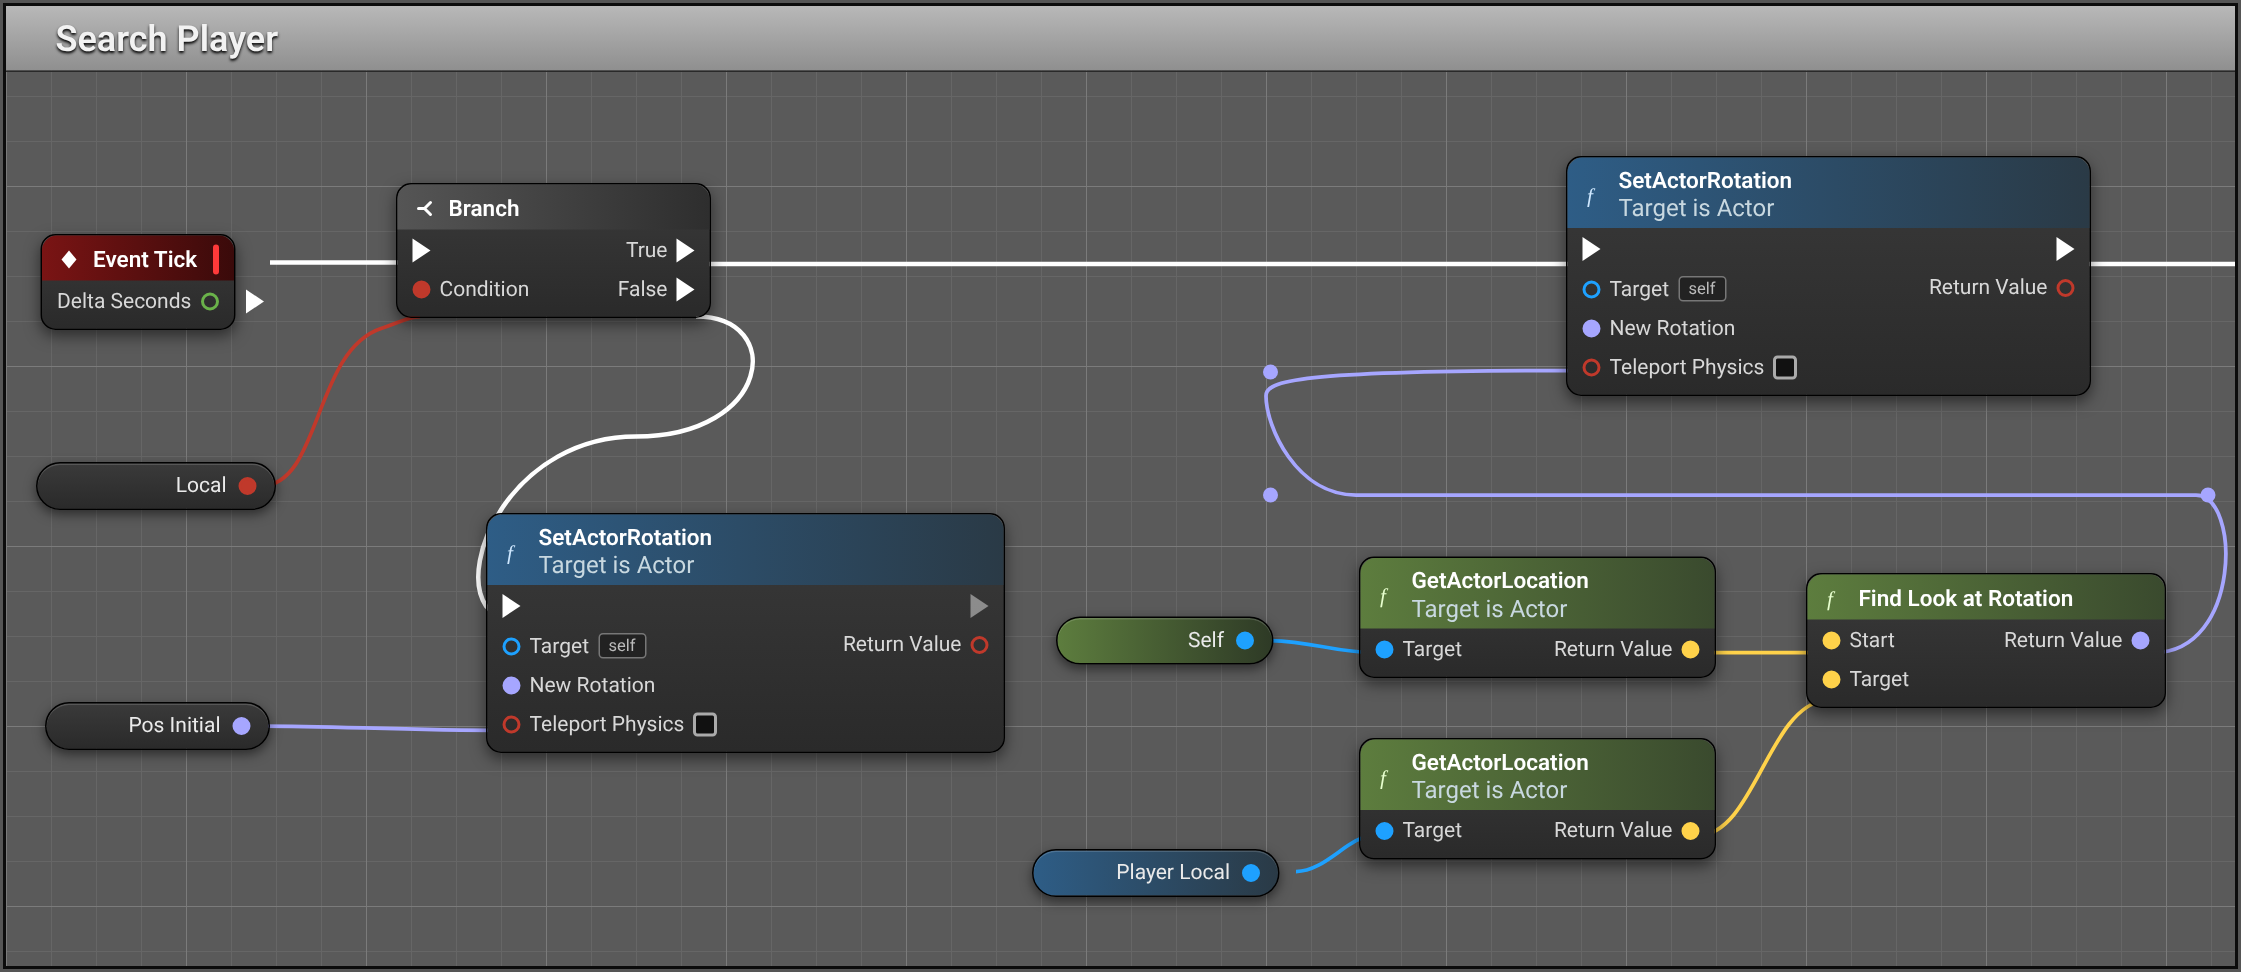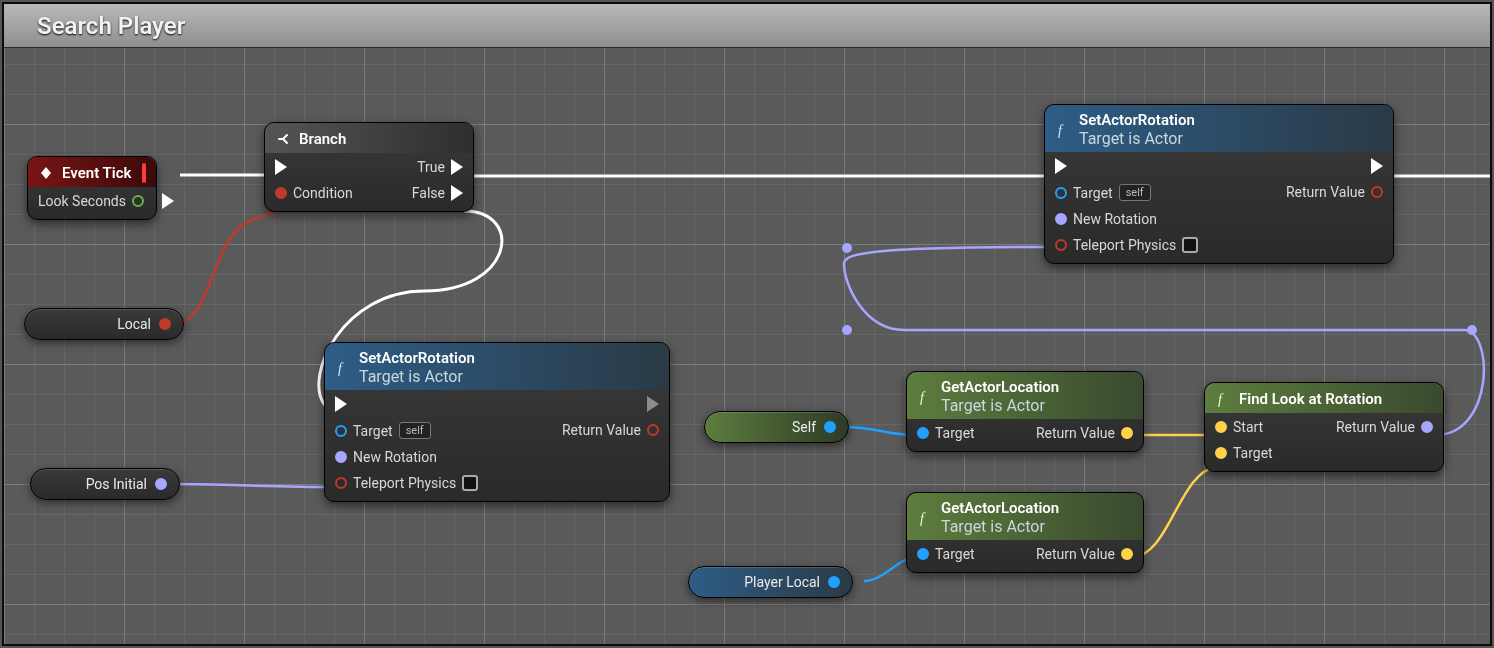--- a/index.html
+++ b/index.html
@@ -170,21 +170,21 @@
         <svg viewBox="0 0 16 16">
             <path d="M3 8l5-6 5 6-5 6z" fill="#fff"></path>
           </svg>
       </span>
       <span class="title">Event Tick</span>
       <span style="margin-left:auto"><span class="delegate"></span></span>
     </div>
     <div class="node-body">
       <div class="col">
         <div class="row">
-          <span>Look Seconds</span>
+          <span>Delta Seconds</span>
           <span class="pin-dot c-green"></span>
         </div>
       </div>
       <div class="col right">
         <div class="row">
             <span class="pin-exec out"></span>
           </div>
       </div>
     </div>
   </div>

